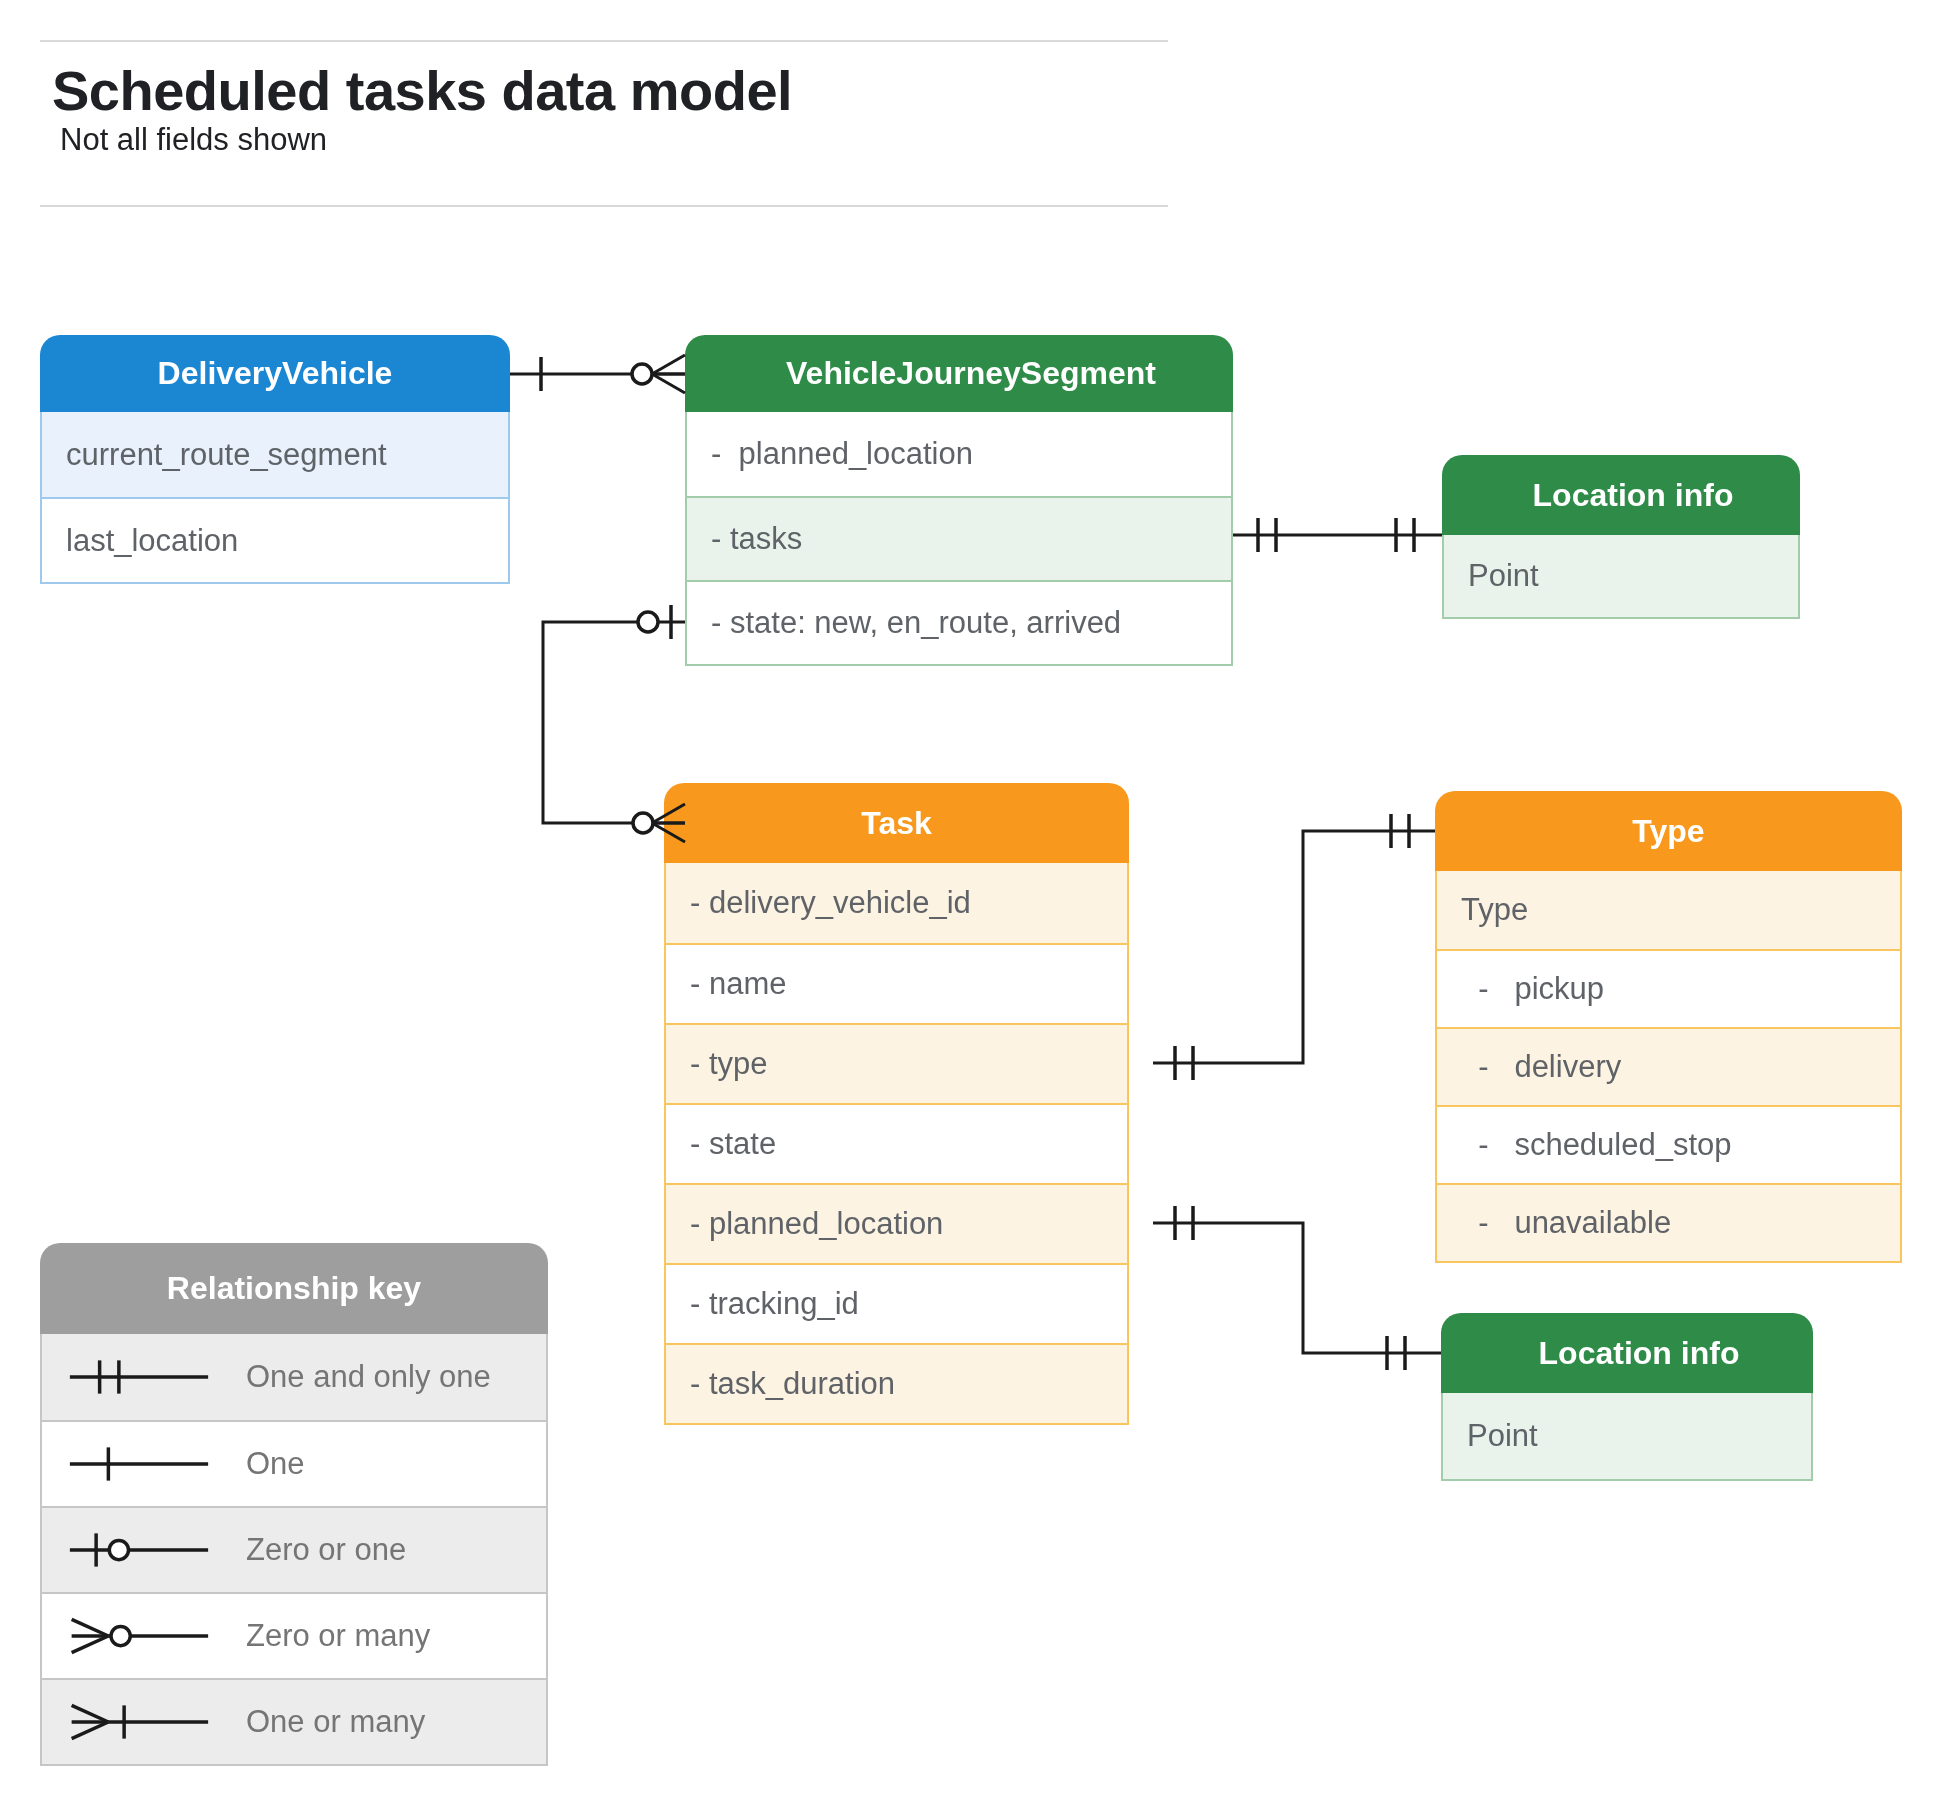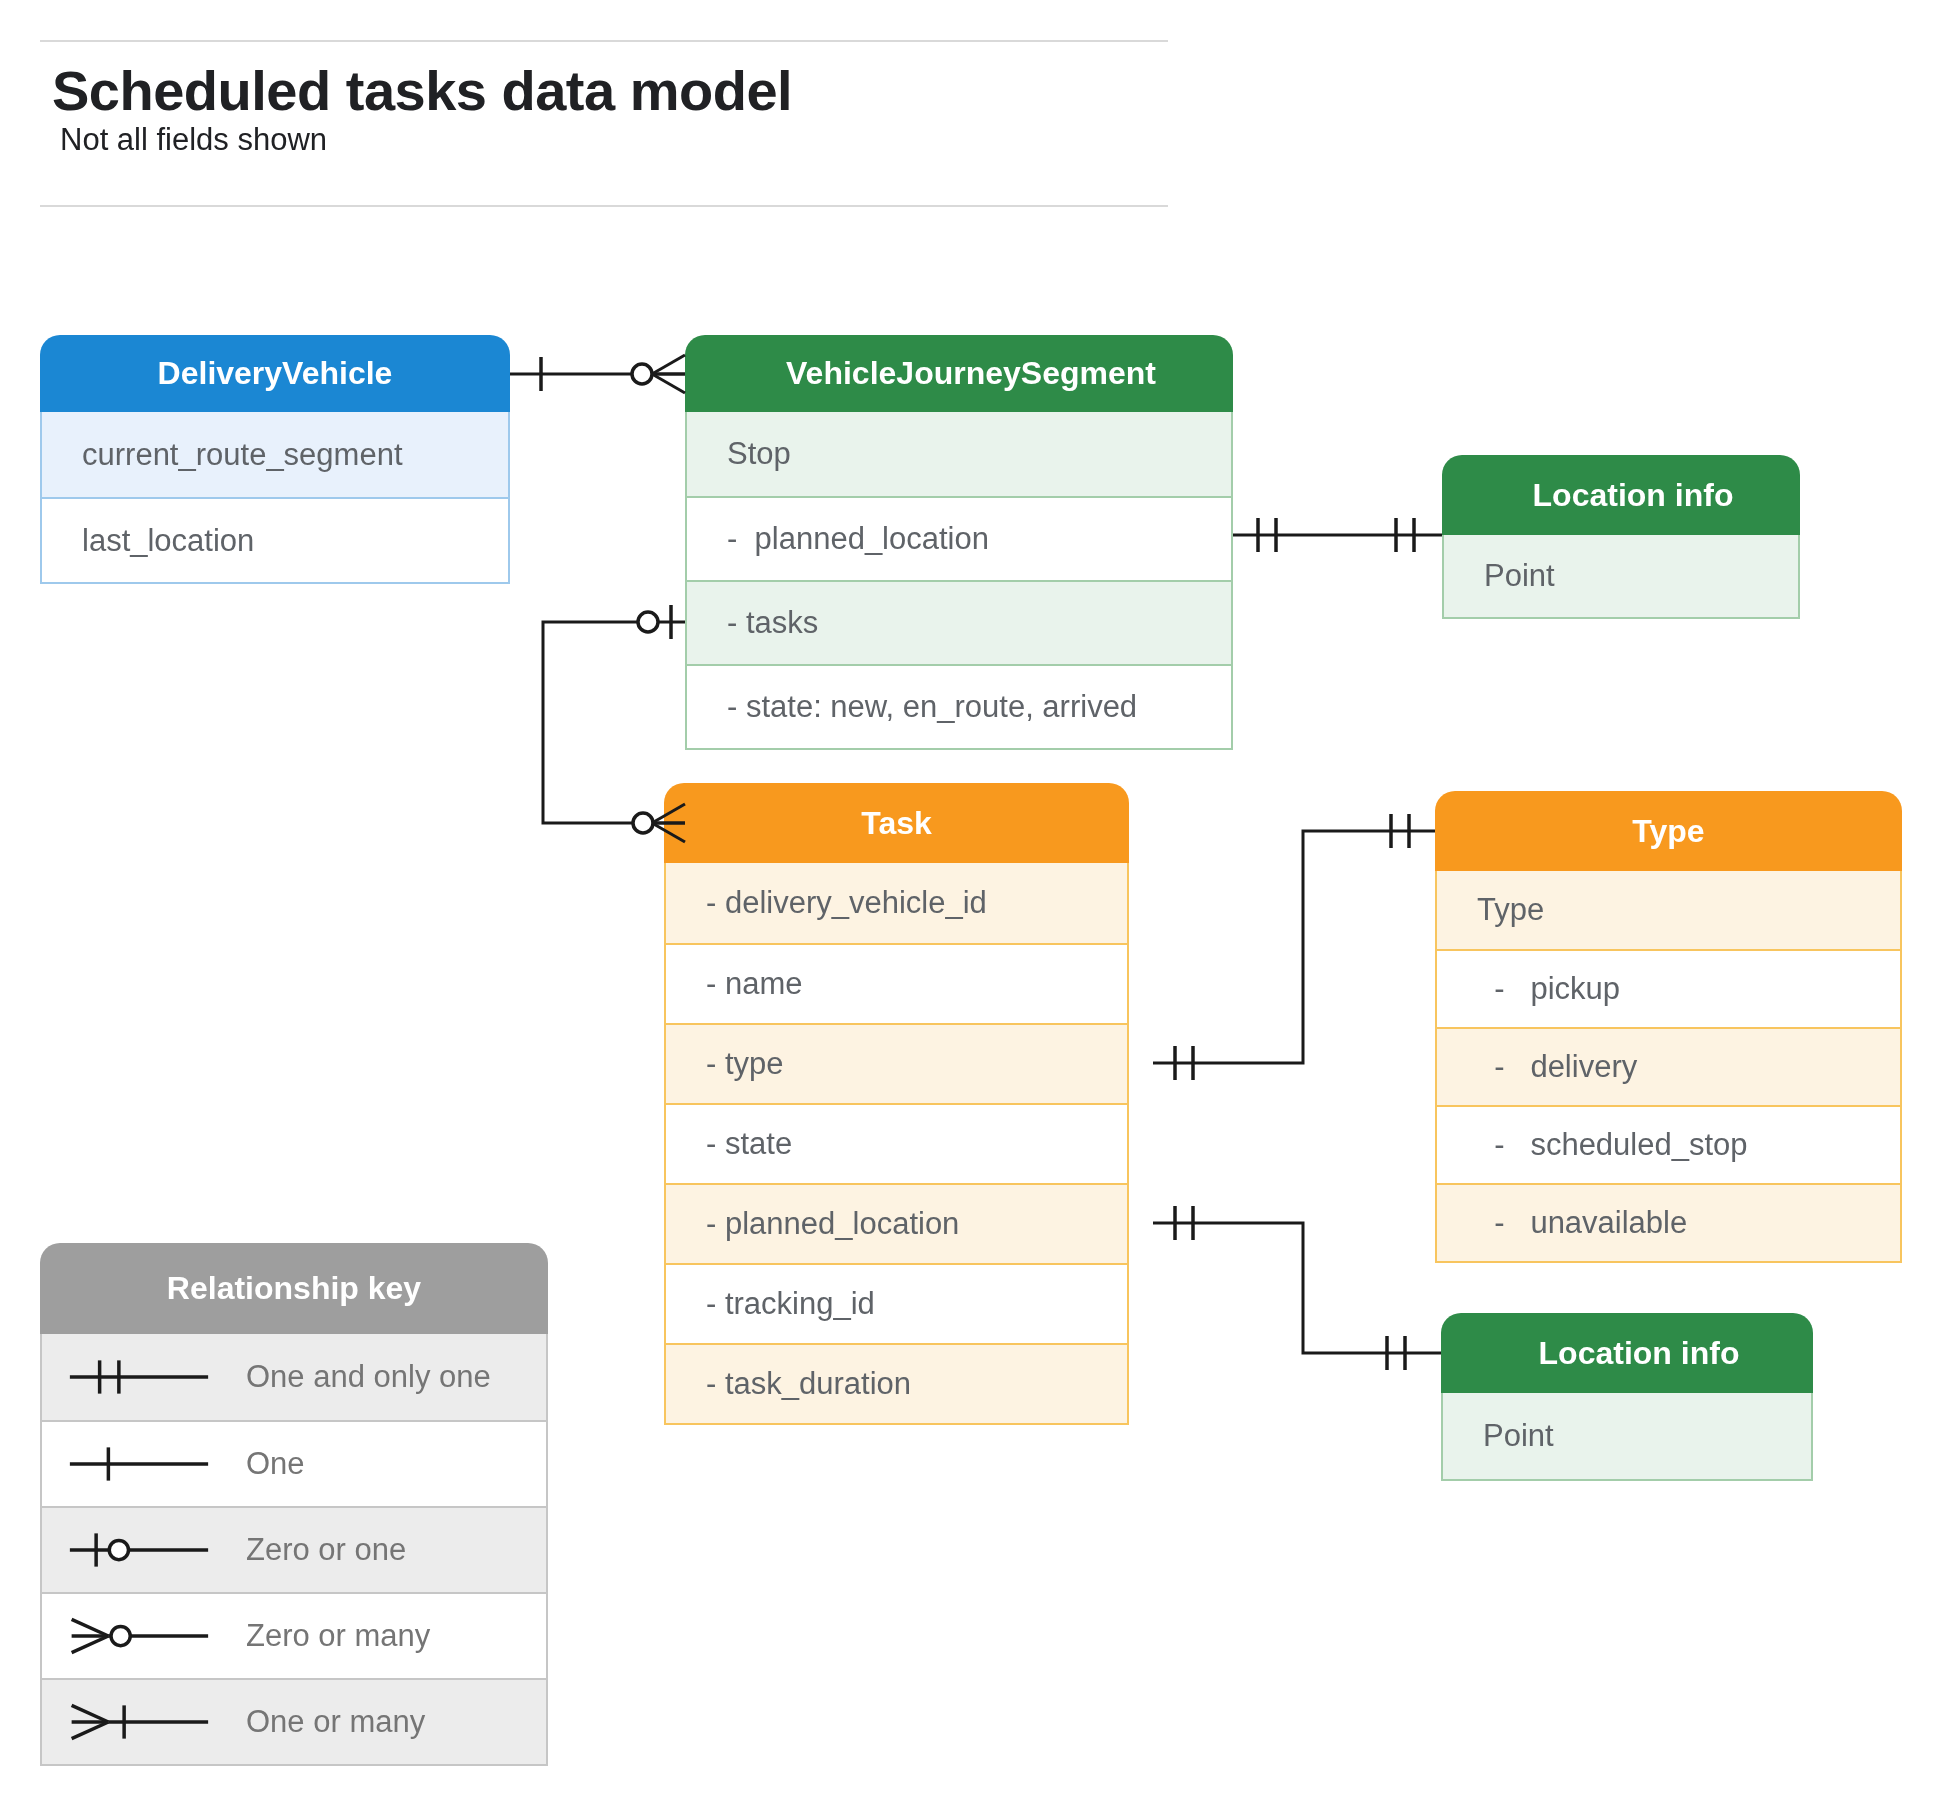--- a/index.html
+++ b/index.html
@@ -19,21 +19,21 @@
   }
   .entity{position:absolute;}
   .entity-header{
     border-radius:20px 20px 0 0;
     display:flex;align-items:center;justify-content:center;
     color:#fff;font-weight:bold;font-size:32px;
   }
   .entity-rows{border-style:solid;border-width:0 2.5px 2.5px 2.5px;}
   .entity-row{
     display:flex;align-items:center;
-    padding-left:40px;box-sizing:border-box;
+    padding-left:24px;box-sizing:border-box;
     font-size:31px;color:#5f6368;background:#fff;
     border-top:2.5px solid transparent;
     white-space:pre;
   }
   .entity-row:first-child{border-top:none;}
   
   .theme-blue  .entity-header{background:var(--blue);}
   .theme-blue  .entity-rows{border-color:var(--blue-border);}
   .theme-blue  .entity-row{border-top-color:var(--blue-border);}
   .theme-blue  .entity-row.shaded{background:var(--blue-tint);}
@@ -65,21 +65,20 @@
     <div class="entity theme-blue" style="left: 40px; top: 335px; width: 470px;">
       <div class="entity-header" style="height: 77px;">DeliveryVehicle</div>
       <div class="entity-rows">
         <div class="entity-row shaded" style="height: 85px;">current_route_segment</div>
         <div class="entity-row" style="height: 85px;">last_location</div>
       </div>
     </div>
     <div class="entity theme-green" style="left: 685px; top: 335px; width: 548px;">
       <div class="entity-header" style="height: 77px;">VehicleJourneySegment</div>
       <div class="entity-rows">
-        <div class="entity-row shaded" style="height: 84px;">Stop</div>
         <div class="entity-row" style="height: 84px;">-&nbsp;&nbsp;planned_location</div>
         <div class="entity-row shaded" style="height: 84px;">- tasks</div>
         <div class="entity-row" style="height: 84px;">- state: new, en_route, arrived</div>
       </div>
     </div>
     <div class="entity theme-green" style="left: 1442px; top: 455px; width: 358px;">
       <div class="entity-header" style="height: 80px;">Location info</div>
       <div class="entity-rows">
         <div class="entity-row shaded" style="height: 82px;">Point</div>
       </div>

